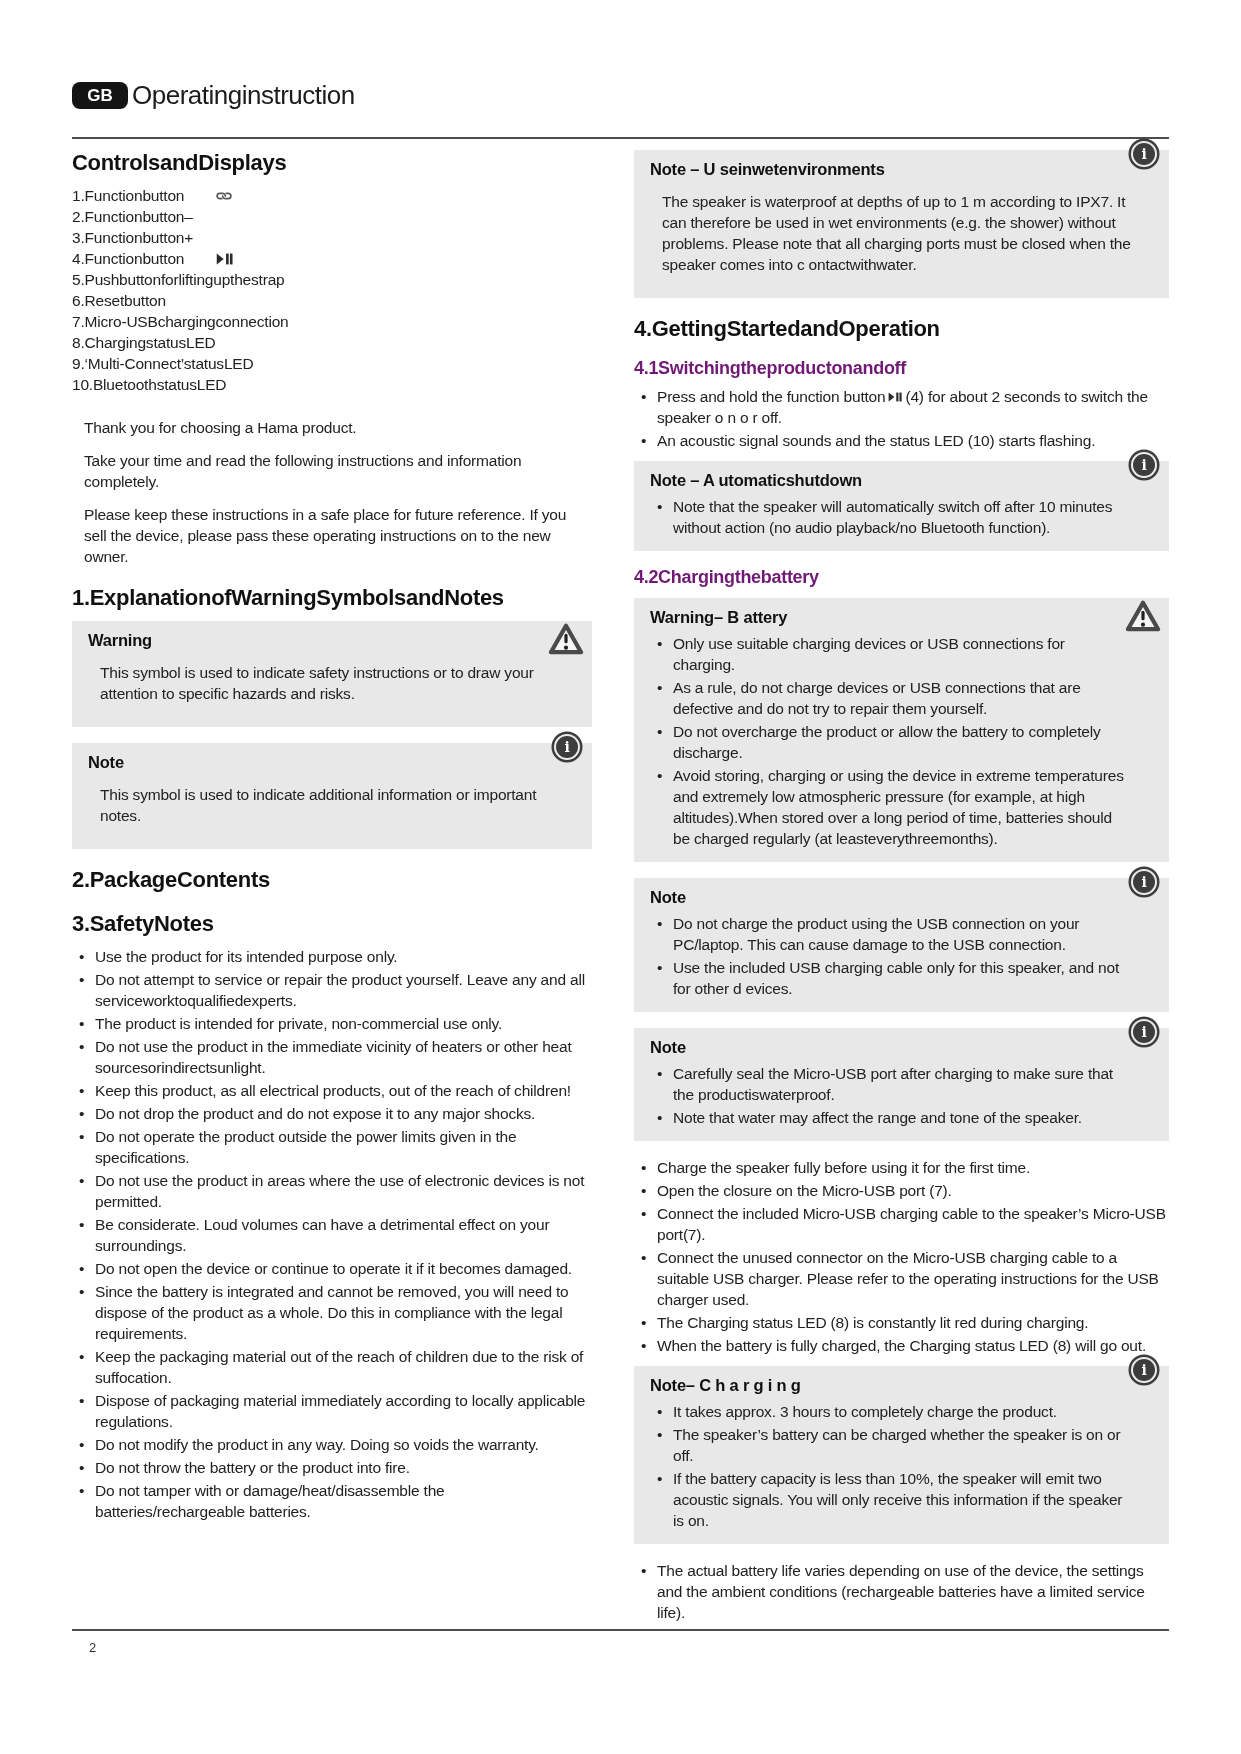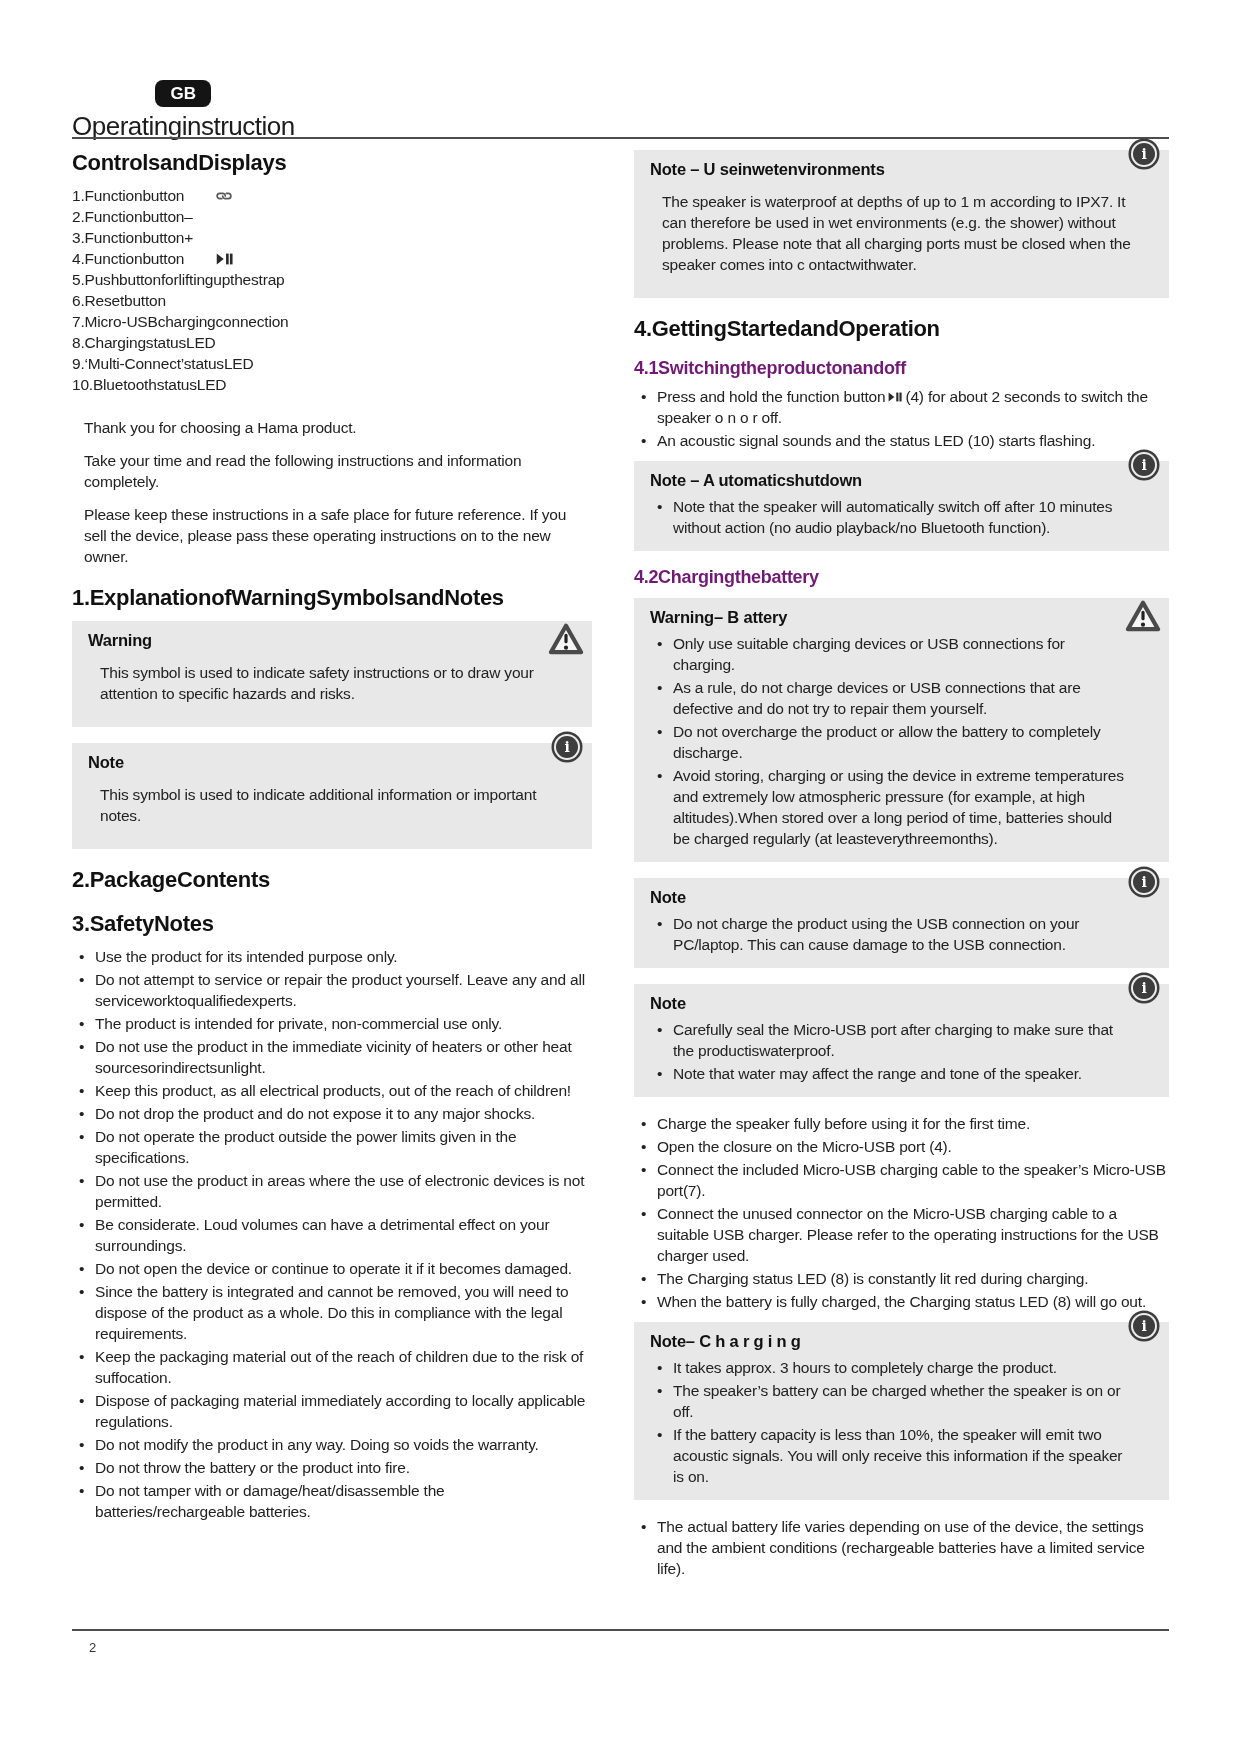--- a/index.html
+++ b/index.html
@@ -3,21 +3,21 @@
 <meta charset="utf-8">
 <style>
   html,body { margin:0; padding:0; background:#f4f4f4; }
   .page {
     position:relative; width:1241px; height:1754px; margin:0 auto;
     background:#ffffff; overflow:hidden; color:#222;
     font-family:"Liberation Sans","DejaVu Sans",sans-serif;
     letter-spacing:-0.2px;
   }
   
-  .hdr { position:absolute; top:80px; left:72px; display:flex; align-items:center; gap:4px;flex-direction:column; }
+  .hdr { position:absolute; top:80px; left:72px; display:flex; align-items:center; gap:4px; }
   .gb-badge {
     display:inline-flex; align-items:center; justify-content:center;
     min-width:56px; height:27px; background:#141414; color:#fff;
     border-radius:8px; font-weight:bold; font-size:17px; letter-spacing:0;
   }
   .hdr-title { font-size:26px; font-weight:400; color:#1c1c1c; letter-spacing:-0.5px; }
   .hrule { position:absolute; left:72px; width:1097px; height:2px; background:#4d4d4d; }
   .hrule.top { top:137px; }
   .hrule.bottom { top:1629px; }
   .page-num { position:absolute; left:89px; top:1640px; font-size:13px; color:#333; }
@@ -236,35 +236,36 @@
           <li>Do not overcharge the product or allow the battery to completely discharge.</li>
           <li>Avoid storing, charging or using the device in extreme temperatures and extremely low atmospheric pressure (for example, at high altitudes).When stored over a long period of time, batteries should be charged regularly (at leasteverythreemonths).</li>
         </ul>
       </div>
 
       <div class="gbox">
         <span class="info-icon">i</span>
         <div class="gtitle">Note</div>
         <ul class="blist">
           <li>Do not charge the product using the USB connection on your PC/laptop. This can cause damage to the USB connection.</li>
+          <li>Use the included USB charging cable only for this speaker, and not for other d evices.</li>
         </ul>
       </div>
 
       <div class="gbox">
         <span class="info-icon">i</span>
         <div class="gtitle">Note</div>
         <ul class="blist">
           <li>Carefully seal the Micro-USB port after charging to make sure that the productiswaterproof.</li>
           <li>Note that water may affect the range and tone of the speaker.</li>
         </ul>
       </div>
 
       <ul class="blist steps-gap">
         <li>Charge the speaker fully before using it for the first time.</li>
-        <li>Open the closure on the Micro-USB port (4).</li>
+        <li>Open the closure on the Micro-USB port (7).</li>
         <li>Connect the included Micro-USB charging cable to the speaker’s Micro-USB port(7).</li>
         <li>Connect the unused connector on the Micro-USB charging cable to a suitable USB charger. Please refer to the operating instructions for the USB charger used.</li>
         <li>The Charging status LED (8) is constantly lit red during charging.</li>
         <li>When the battery is fully charged, the Charging status LED (8) will go out.</li>
       </ul>
 
       <div class="gbox">
         <span class="info-icon">i</span>
         <div class="gtitle">Note– C h a r g i n g</div>
         <ul class="blist">

